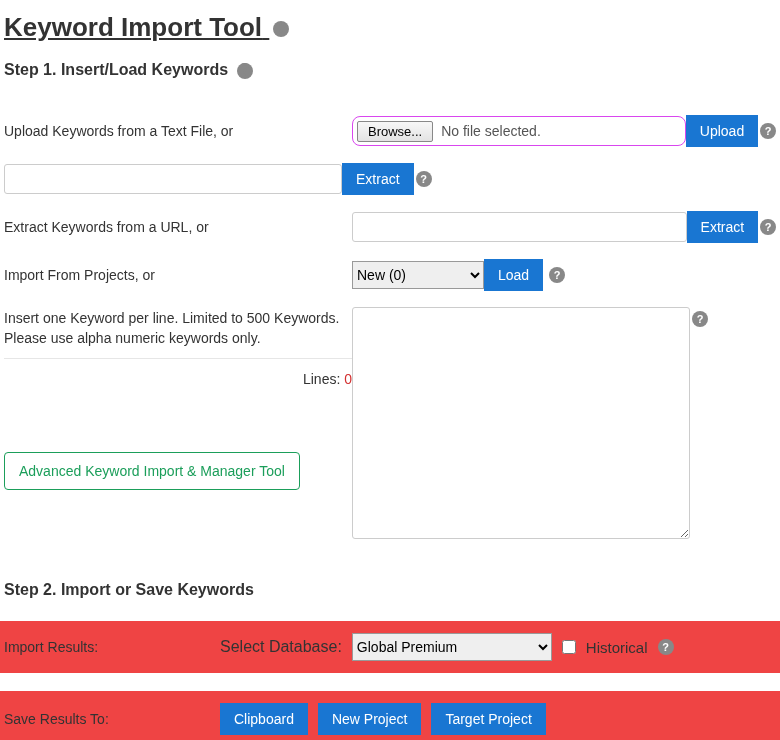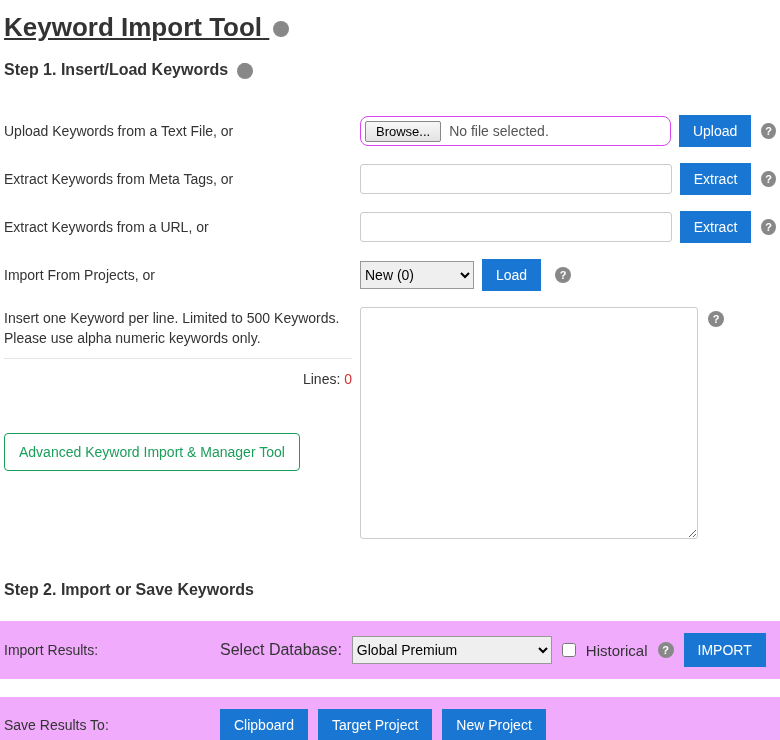--- a/index.html
+++ b/index.html
@@ -2,38 +2,38 @@
 <html><head>
 <meta charset="utf-8">
 <style>
   * { box-sizing: border-box; margin: 0; padding: 0; }
   body { font-family: Arial, Helvetica, sans-serif; font-size: 14px; color: #333; width: 780px; }
   .container { padding: 4px 4px 12px 4px; }
   h1 { font-size: 26px; font-weight: bold; color: #333; margin: 8px 0 18px 0; text-decoration: underline; }
   h1 .help, h2 .help { font-size: 18px; color: #888; margin-left: 4px; vertical-align: middle; }
   h2 { font-size: 16px; font-weight: bold; margin: 14px 0 22px 0; }
   .section { padding: 6px 0 12px 0; }
-  .row { display: flex; align-items: center; padding: 8px 0; gap: 8px; }
+  .row { display: flex; align-items: center; padding: 8px 0; gap: 0; }
   .row .label { width: 348px; flex: 0 0 348px; font-size: 14px; color: #333; }
   .label3 { width: 206px; flex: 0 0 206px; font-size: 14px; color: #333; }
   .btn { background: #1976d2; color: #fff; border: none; border-radius: 0; padding: 8px 14px; font-size: 14px; cursor: pointer; }
   .btn-outline { background: #fff; color: #1b9e5a; border: 1px solid #1b9e5a; border-radius: 4px; padding: 10px 14px; font-size: 14px; cursor: pointer; }
   .help-icon { display:inline-flex; align-items:center; justify-content:center; width:16px; height:16px; border-radius:50%; background:#888; color:#fff; font-size:11px; font-weight:bold; cursor:pointer; }
   .help-inline { margin-left:6px; }
   input[type=text].wide { width: 338px; height: 30px; border:1px solid #ccc; border-radius:3px; padding: 4px 8px; font-size:14px; }
   textarea.kwbox { width:338px; height:232px; border:1px solid #ccc; border-radius:3px; padding:6px; font-size:14px; resize:both; }
-  select.proj { width:114px; height:28px; border:1px solid #999; font-size:14px; }
+  select.proj { width:132px; height:28px; border:1px solid #999; font-size:14px; }
   select.db { width:200px; height:28px; border:1px solid #999; font-size:14px; }
   .file-wrap { display:flex; align-items:center; width:338px; height:30px; border:1px solid #d946ef; border-radius:8px; padding:2px 4px; gap:8px; }
   .file-btn { background:linear-gradient(#f7f7f7,#e3e3e3); border:1px solid #888; border-radius:2px; padding:2px 10px; font-size:13px; cursor:pointer; }
   .file-text { color:#555; font-size:14px; }
   .lines { text-align:right; font-size:14px; margin-top:12px; }
   .lines .count { color:#d32f2f; }
   hr.thin { border:none; border-top:1px solid #e6e6e6; margin:10px 0 0 0; }
-  .step2-row { display:flex; align-items:center; gap:10px; padding:12px 0; background:#f0abfc; margin:0 -4px; padding-left:4px; padding-right:4px; }
+  .step2-row { display:flex; align-items:center; gap:10px; padding:12px 0; background:#ef4444; margin:0 -4px; padding-left:4px; padding-right:4px; }
   .row-textarea { align-items: flex-start; }
   .row-textarea .label { padding-top:2px; }
   .hist-label { font-size:15px; }
   .chk { width:14px; height:14px; }
   .right-help { margin-left:2px; }
   .db-label { font-size:16px; font-weight:500; }
 </style>
 </head>
 <body>
 <div class="container">
@@ -54,21 +54,20 @@
     <div class="label">Upload Keywords from a Text File, or</div>
     <div class="file-wrap">
       <button class="file-btn">Browse...</button>
       <span class="file-text">No file selected.</span>
     </div>
     <button class="btn">Upload</button>
     <span class="help-icon right-help">?</span>
   </div>
 
   <div class="row">
-    <div class="label">Extract Keywords from Meta Tags, or</div>
     <input type="text" class="wide" value="" style="">
     <button class="btn">Extract</button>
     <span class="help-icon right-help">?</span>
   </div>
 
   <div class="row">
     <div class="label">Extract Keywords from a URL, or</div>
     <input type="text" class="wide" value="" style="">
     <button class="btn">Extract</button>
     <span class="help-icon right-help">?</span>
@@ -83,46 +82,45 @@
     <span class="help-icon help-inline">?</span>
   </div>
 
   <div class="row row-textarea">
     <div class="label" style="width:348px; flex:0 0 348px;">
       <div style="line-height:1.4;">Insert one Keyword per line. Limited to 500 Keywords. Please use alpha numeric keywords only.</div>
       <hr class="thin">
       <div class="lines">
         <span>Lines: </span><span class="count">0</span>
       </div>
-      <div style="margin-top:46px;">
+      <div style="margin-top:65px;">
         <button class="btn-outline">Advanced Keyword Import &amp; Manager Tool</button>
       </div>
     </div>
     <textarea class="kwbox" style=""></textarea>
     <span class="help-icon right-help" style="align-self:flex-start; margin-top:4px;">?</span>
   </div>
 
 </div>
 
 <h2 style="margin-top:22px;">Step 2. Import or Save Keywords</h2>
 
 <div class="step2-row">
   <div class="label3">Import Results:</div>
   <div class="db-label">Select Database:</div>
   <select class="db">
     <option>Global Premium</option>
   </select>
   <input type="checkbox" class="chk" style="">
   <span class="hist-label">Historical</span>
   <span class="help-icon">?</span>
-  <button class="btn" style="padding:9px 14px; font-weight:500;">IMPORT</button>
 </div>
 
 <div style="height:18px;"></div>
 
 <div class="step2-row">
   <div class="label3">Save Results To:</div>
   <button class="btn">Clipboard</button>
+  <button class="btn">New Project</button>
   <button class="btn">Target Project</button>
-  <button class="btn">New Project</button>
 </div>
 
 </div>
 
 </body></html>

